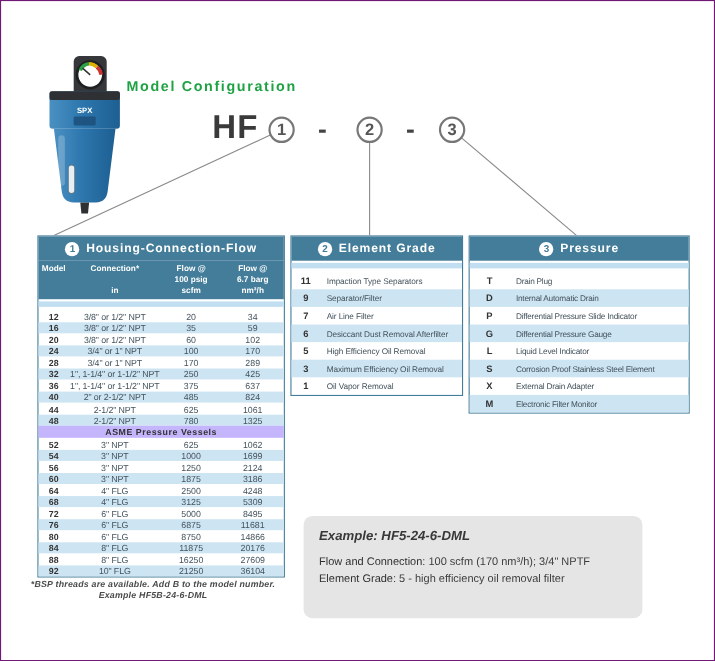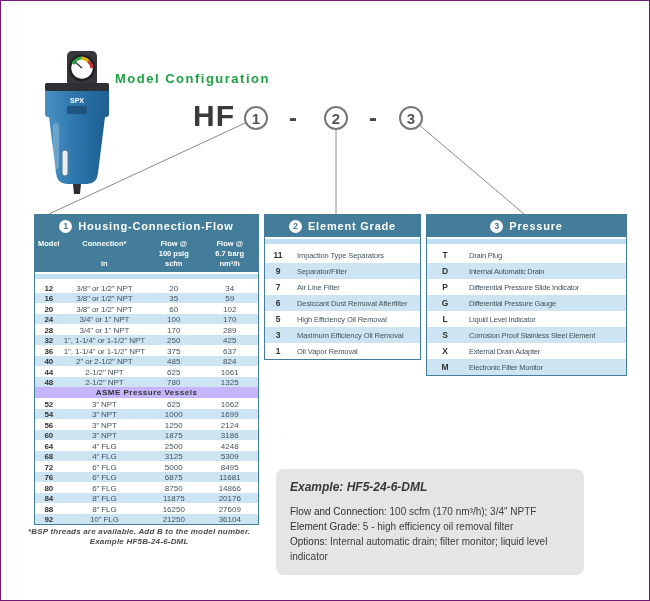--- a/index.html
+++ b/index.html
@@ -398,23 +398,20 @@
     <div class="ex-lines">
 
         <div class="ex-line">
           <span class="ex-label">Flow and Connection:</span><span> 100 scfm (170 nm³/h); 3/4" NPTF</span>
         </div>
 
         <div class="ex-line">
           <span class="ex-label">Element Grade:</span><span> 5 - high efficiency oil removal filter</span>
         </div>
 
-        <div class="ex-line">
-          <span class="ex-label">Options:</span><span> Internal automatic drain; filter monitor; liquid level indicator</span>
-        </div>
       </div>
   </div>
 
   <div class="footnote">
     <div>*BSP threads are available. Add B to the model number.</div>
     <div>Example HF5B-24-6-DML</div>
   </div>
 
 </div>
 

